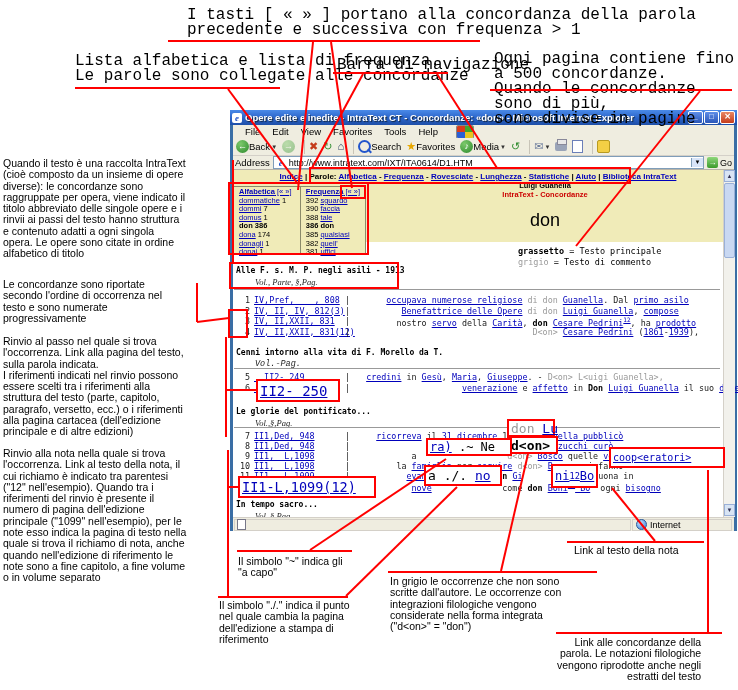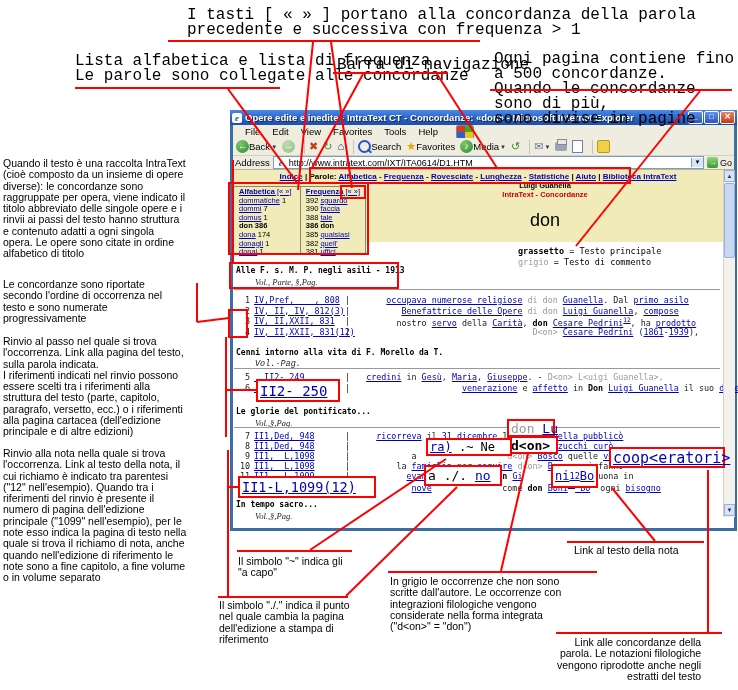--- a/index.html
+++ b/index.html
@@ -226,20 +226,29 @@
       <div class="row" style="top: 471px;"><span class="num">11</span><span class="ref lk">II1,  L,1099</span><span class="bar">|</span><span><span>          </span><span class="lk">evange</span><span>      e il </span><span class="bd">don</span><span> </span><span class="lk">Gi</span><span>            </span><span>risuona in</span></span></div>
       <div class="row" style="top: 481px;"><span class="num">12</span><span class="ref lk">II1-L,1099(12)</span><span class="bar">|</span><span><span>           </span><span class="lk">nove</span><span>              come </span><span class="bd">don </span><span class="lk">Boni</span><span class="lk sp">12</span><span class="lk"> Bo</span><span>  ogni </span><span class="lk">bisogno</span></span></div>
       <div class="wtitle" style="top: 500px;">In tempo sacro...</div>
       <div class="wfmt" style="top: 511px;">Vol.,§,Pag.</div>
     </div>
 
   <div id="scroll">
     <span class="sbtn" style="top:0">▲</span>
     <span id="sthumb"></span>
     <span class="sbtn" style="top:334px">▼</span>
+  </div>
+  <div id="statusbar">
+    <span class="pane1">
+        <span class="docicon"></span>
+      </span>
+    <span class="pane2">
+      <span class="globe"></span>
+      <span>Internet</span>
+    </span>
   </div>
 
   <svg id="overlay" viewBox="0 0 738 690">
       <line x1="168" y1="41" x2="480" y2="41" stroke="#FF0000" stroke-width="2"></line>
       <line x1="75" y1="88" x2="280" y2="88" stroke="#FF0000" stroke-width="2"></line>
       <line x1="333" y1="73" x2="448" y2="73" stroke="#FF0000" stroke-width="2"></line>
       <line x1="490" y1="90" x2="732" y2="90" stroke="#FF0000" stroke-width="2"></line>
       <line x1="237" y1="551" x2="352" y2="551" stroke="#FF0000" stroke-width="2"></line>
       <line x1="218" y1="597" x2="348" y2="597" stroke="#FF0000" stroke-width="2"></line>
       <line x1="388" y1="572" x2="597" y2="572" stroke="#FF0000" stroke-width="2"></line>
@@ -324,17 +333,17 @@
 estratti del testo</div>
     <div class="rbox" style="left: 309px; top: 167px; width: 322px; height: 17px;"></div>
     <div class="rbox" style="left: 228px; top: 182px; width: 141px; height: 73px;"></div>
     <div class="rbox" style="left: 340px; top: 185px; width: 26px; height: 14px;"></div>
     <div class="rbox" style="left: 229px; top: 262px; width: 170px; height: 27px;"></div>
     <div class="rbox" style="left: 228px; top: 309px; width: 20px; height: 29px;"></div>
     <div class="callout" style="left: 256px; top: 379px; width: 84px; height: 23px; font-size: 14px;"><span class="lk">II2- 250</span></div>
     <div class="callout" style="left: 507px; top: 419px; width: 48px; height: 18px; font-size: 13px;"><span class="gy">don </span><span class="lk">Lu</span></div>
     <div class="callout" style="left: 507px; top: 436px; width: 51px; height: 18px; font-size: 13px;"><span class="bd">d&lt;on&gt;</span></div>
     <div class="callout" style="left: 426px; top: 438px; width: 86px; height: 18px; font-size: 12px;"><span class="lk">ra)</span><span> .~ Ne</span></div>
-    <div class="callout" style="left: 609px; top: 447px; width: 116px; height: 21px; font-size: 15px;"><span class="lk">coop&lt;eratori&gt;</span></div>
+    <div class="callout" style="left: 609px; top: 447px; width: 116px; height: 21px; font-size: 10px;"><span class="lk">coop&lt;eratori&gt;</span></div>
     <div class="callout" style="left: 424px; top: 465px; width: 78px; height: 21px; font-size: 13px;"><span>a ./. </span><span class="lk">no</span></div>
     <div class="callout" style="left: 551px; top: 464px; width: 47px; height: 24px; font-size: 12px;"><span class="lk">ni</span><span class="lk sp">12</span><span class="lk">Bo</span></div>
     <div class="callout" style="left: 238px; top: 476px; width: 138px; height: 22px; font-size: 13.5px;"><span class="lk">II1-L,1099(12)</span></div>
   </div>
 
 </body></html>

